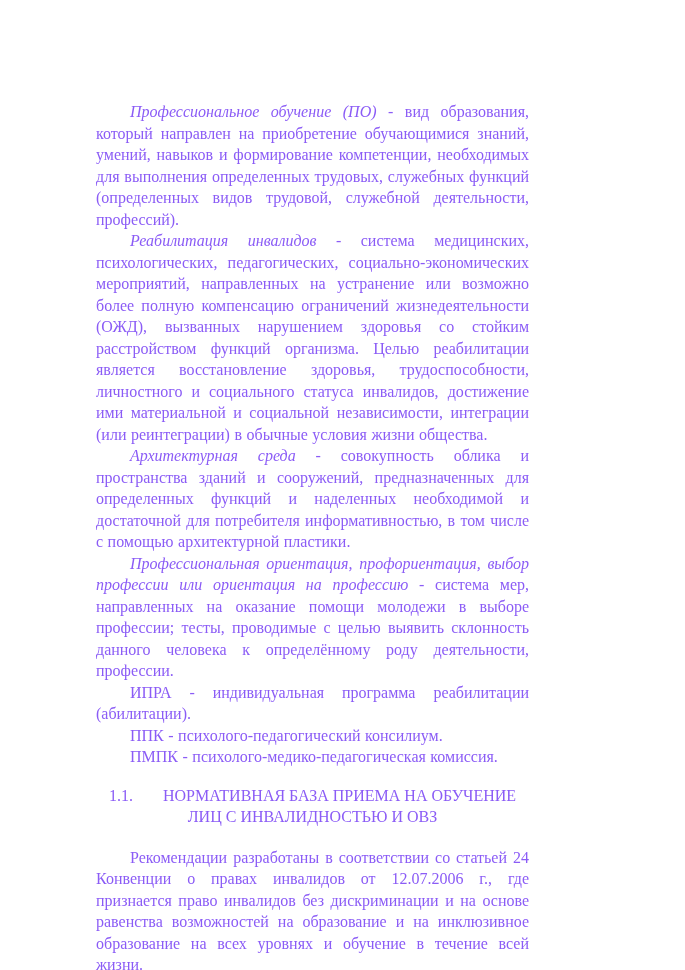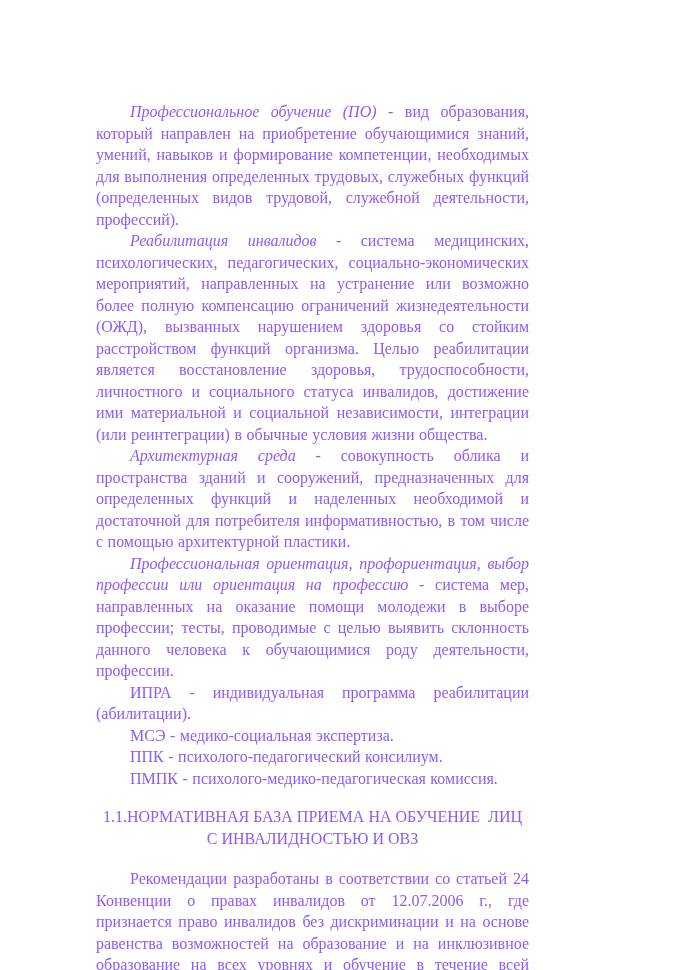--- a/index.html
+++ b/index.html
@@ -35,40 +35,39 @@
   }
   .section-heading {
     margin: 17px 0 19px 0;
     font-size: 16px;
     font-weight: normal;
     line-height: 21.5px;
     text-align: center;
     white-space: pre-wrap;
   }
   .section-number {
-    padding-right: 0;
+    padding-right: 30px;
   }
 </style>
 </head>
 <body>
 
 <div class="page">
 
   <p class="para"><i>Профессиональное обучение (ПО)</i><span> - вид образования, который направлен на приобретение обучающимися знаний, умений, навыков и формирование компетенции, необходимых для выполнения определенных трудовых, служебных функций (определенных видов трудовой, служебной деятельности, профессий).</span></p>
 
   <p class="para"><i>Реабилитация инвалидов</i><span> - система медицинских, психологических, педагогических, социально-экономических мероприятий, направленных на устранение или возможно более полную компенсацию ограничений жизнедеятельности (ОЖД), вызванных нарушением здоровья со стойким расстройством функций организма. Целью реабилитации является восстановление здоровья, трудоспособности, личностного и социального статуса инвалидов, достижение ими материальной и социальной независимости, интеграции (или реинтеграции) в обычные условия жизни общества.</span></p>
 
 
   <p class="para"><i>Архитектурная среда</i><span> - совокупность облика и пространства зданий и сооружений, предназначенных для определенных функций и наделенных необходимой и достаточной для потребителя информативностью, в том числе с помощью архитектурной пластики.</span></p>
 
-  <p class="para"><i>Профессиональная ориентация, профориентация, выбор профессии или ориентация на профессию</i><span> - система мер, направленных на оказание помощи молодежи в выборе профессии; тесты, проводимые с целью выявить склонность данного человека к обучающимися роду деятельности, профессии.</span></p>
+  <p class="para"><i>Профессиональная ориентация, профориентация, выбор профессии или ориентация на профессию</i><span> - система мер, направленных на оказание помощи молодежи в выборе профессии; тесты, проводимые с целью выявить склонность данного человека к определённому роду деятельности, профессии.</span></p>
 
   <p class="para"><span>ИПРА - индивидуальная программа реабилитации (абилитации).</span></p>
 
-  <p class="para"><span>МСЭ - медико-социальная экспертиза.</span></p>
 
   <p class="para"><span>ППК - психолого-педагогический консилиум.</span></p>
 
   <p class="para"><span>ПМПК - психолого-медико-педагогическая комиссия.</span></p>
 
   <h2 class="section-heading"><span class="section-number">1.1.</span><span>НОРМАТИВНАЯ БАЗА ПРИЕМА НА ОБУЧЕНИЕ  ЛИЦ С ИНВАЛИДНОСТЬЮ И ОВЗ</span></h2>
 
   <p class="para"><span>Рекомендации разработаны в соответствии со статьей 24 Конвенции о правах инвалидов от 12.07.2006 г., где признается право инвалидов без дискриминации и на основе равенства возможностей на образование и на инклюзивное образование на всех уровнях и обучение в течение всей жизни.</span></p>
 
 

